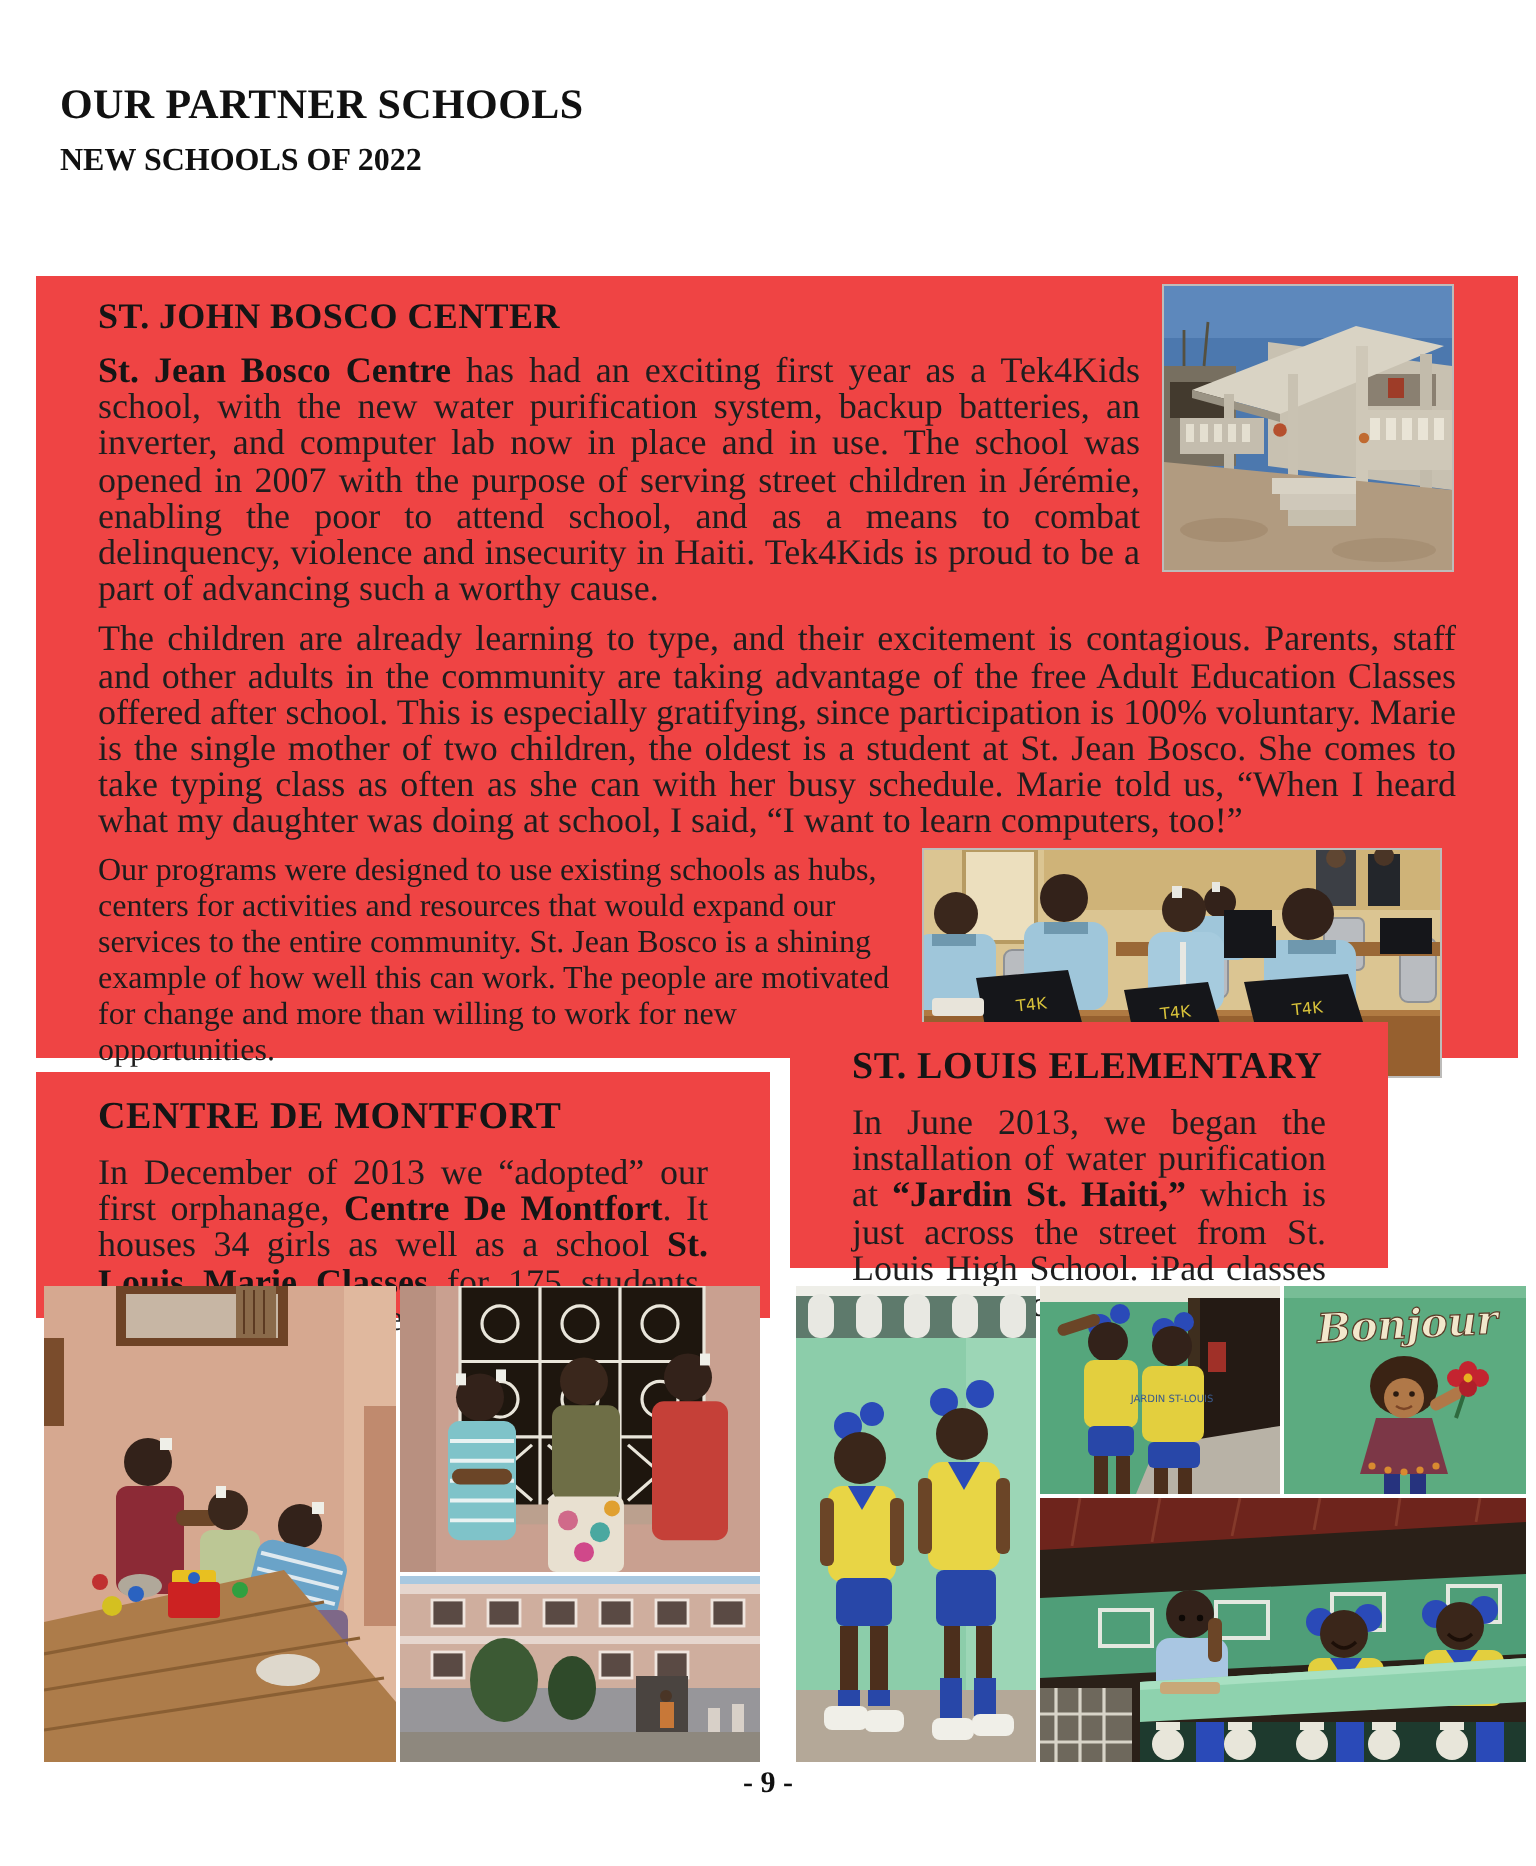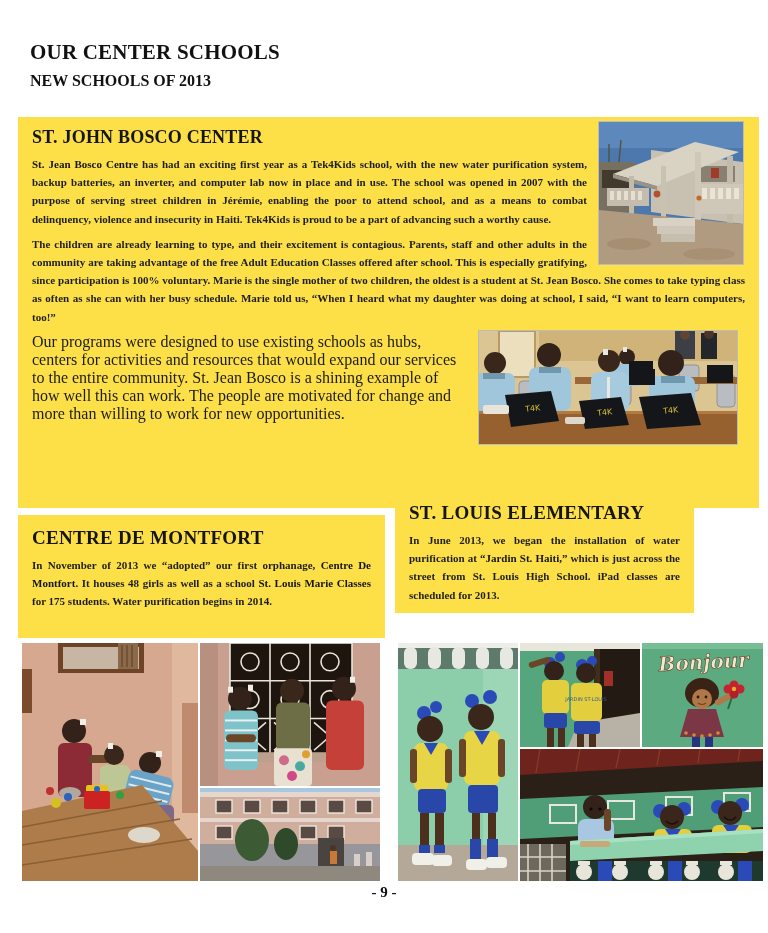--- a/index.html
+++ b/index.html
@@ -8,29 +8,29 @@
     font-family:"Liberation Serif","DejaVu Serif",serif; color:#1c1c1c; overflow:hidden;
   }
   .doc-title {
     position:absolute; left:30px; top:40px; font-size:21px; font-weight:bold;
     letter-spacing:0.2px; color:#111;
   }
   .doc-subtitle {
     position:absolute; left:30px; top:72px; font-size:16px; font-weight:bold; color:#111;
   }
   .graybox {
-    position:absolute; background:#fde047; box-sizing:border-box; padding:8px 14px;
+    position:absolute; background:#ef4444; box-sizing:border-box; padding:8px 31px;margin-top:21px;
   }
   .box-bosco   { left:18px;  top:117px; width:741px; height:391px; }
   .box-montfort{ left:18px;  top:515px; width:367px; height:123px; }
   .box-stlouis { left:395px; top:490px; width:299px; height:123px; }
   .box-heading { font-size:18px; font-weight:bold; margin:2px 0 0 0; color:#151515; letter-spacing:0.2px; }
   .col-heading { font-size:19px; font-weight:bold; margin:4px 0 0 0; color:#151515; letter-spacing:0.3px; }
   .graybox p {
-    margin:7px 0 0 0; font-size:11px; line-height:18.2px; text-align:justify; color:#1e1e1e;font-weight:bold;
+    margin:7px 0 0 0; font-size:18px; line-height:18.2px; text-align:justify; color:#1e1e1e;
   }
   .graybox p b { color:#151515; }
   figure { margin:0; padding:0; }
   .float-building {
     float:right; width:144px; height:142px; margin:-3px 2px 6px 12px;
     outline:1px solid #bdbcba;
   }
   .float-lab {
     float:right; width:258px; height:113px; margin:-2px 8px 2px 12px;
     outline:1px solid #bdbcba;
@@ -51,22 +51,22 @@
   .page-number {
     position:absolute; left:0; top:884px; width:100%; text-align:center;
     font-size:15px; font-weight:bold; color:#111;
   }
 </style>
 </head>
 <body>
 
 <div class="page">
 
-  <div class="doc-title">OUR CENTER SCHOOLS</div>
-  <div class="doc-subtitle">NEW SCHOOLS OF 2013</div>
+  <div class="doc-title">OUR PARTNER SCHOOLS</div>
+  <div class="doc-subtitle">NEW SCHOOLS OF 2022</div>
 
   <div class="graybox box-bosco">
     <figure class="float-building" aria-label="Concrete school building under construction with porch columns and steps">
       <svg viewBox="0 0 144 142" preserveAspectRatio="none">
         <rect width="144" height="142" fill="#4c78ae"></rect>
         <rect y="0" width="144" height="26" fill="#5d88bc"></rect>
         <rect x="0" y="40" width="36" height="50" fill="#776f60"></rect>
         <rect x="3" y="48" width="28" height="18" fill="#433a2e"></rect>
         <line x1="10" y1="40" x2="10" y2="22" stroke="#55503f" stroke-width="1.4"></line>
         <line x1="20" y1="40" x2="22" y2="18" stroke="#55503f" stroke-width="1.4"></line>
@@ -168,21 +168,21 @@
           <text x="192" y="82" transform="rotate(-6 192 82)">T4K</text>
         </g>
         <rect x="4" y="74" width="26" height="9" rx="2" fill="#e8e4da"></rect>
         <rect x="86" y="86" width="20" height="7" rx="2" fill="#ded8cc"></rect>
       </svg>
     </figure><span>Our programs were designed to use existing schools as hubs, centers for activities and resources that would expand our services to the entire community. St. Jean Bosco is a shining example of how well this can work. The people are motivated for change and more than willing to work for new opportunities.</span><p></p>
   </div>
 
   <div class="graybox box-montfort">
     <h2 class="col-heading">CENTRE DE MONTFORT</h2>
-    <p><span>In November of 2013 we “adopted” our first orphanage, </span><b>Centre De Montfort</b><span>.  It houses 48 girls as well as a school </span><b>St. Louis Marie Classes</b><span> for 175 students.  Water purification begins in 2014.</span></p>
+    <p><span>In December of 2013 we “adopted” our first orphanage, </span><b>Centre De Montfort</b><span>.  It houses 34 girls as well as a school </span><b>St. Louis Marie Classes</b><span> for 175 students.  Water purification begins in 2014.</span></p>
   </div>
 
   <div class="graybox box-stlouis">
     <h2 class="col-heading">ST. LOUIS ELEMENTARY</h2>
     <p><span>In June 2013, we began the installation of water purification at </span><b>“Jardin St. Haiti,”</b><span> which is just across the street from St. Louis High School. iPad classes are scheduled for 2013.</span></p>
   </div>
 
   <div class="collage collage-left">
     <figure class="ph ph-playroom" aria-label="Girls playing with toys at a wooden table in the orphanage">
       <svg viewBox="0 0 176 238" preserveAspectRatio="none">

